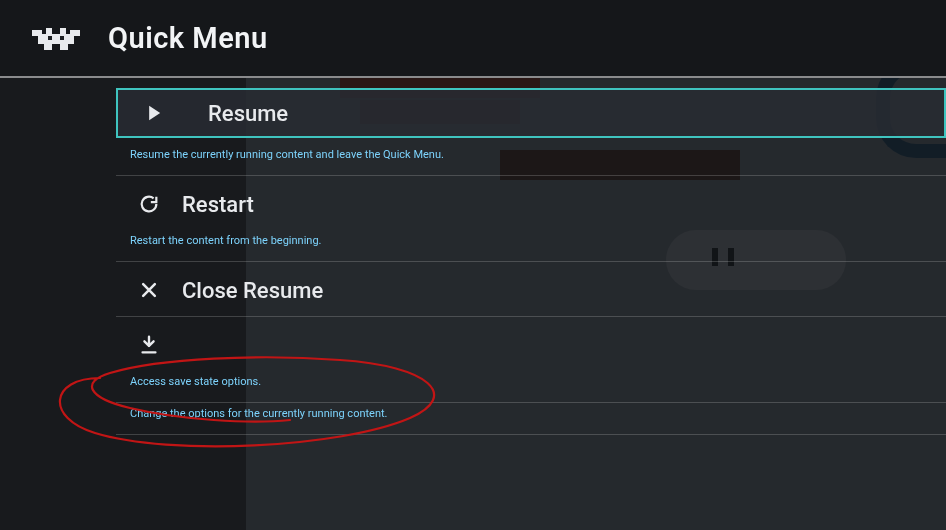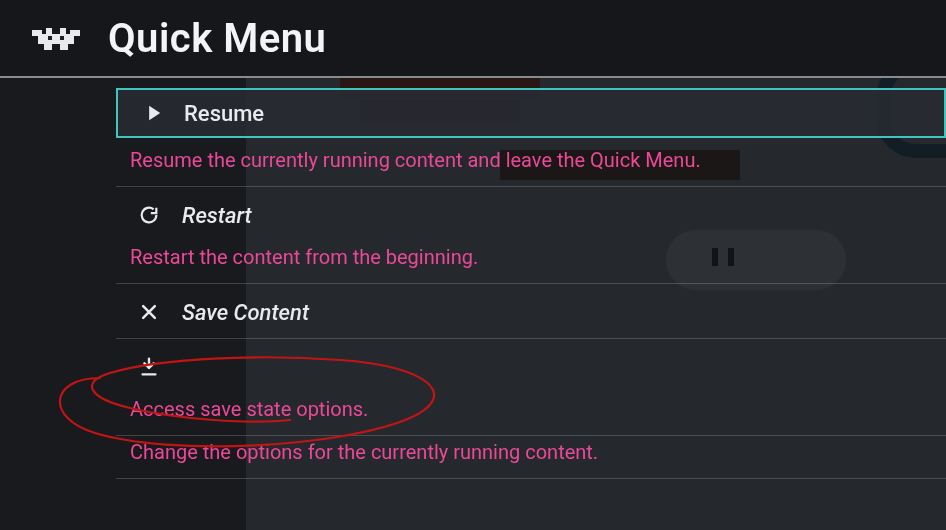--- a/index.html
+++ b/index.html
@@ -18,32 +18,32 @@
   .px-cloud-eyes { position: absolute; top: 244px; right: 200px; width: 42px; height: 26px; }
   .px-cloud-eyes::before, .px-cloud-eyes::after { content:""; position:absolute; top:4px; width:6px; height:18px; background:#2a3340; }
   .px-cloud-eyes::before { left:8px; } .px-cloud-eyes::after { left:24px; }
 
   
   .menu-overlay { position: absolute; inset: 0; background: rgba(20,22,25,0.55); }
 
   
   .header { position: absolute; top: 0; left: 0; right: 0; height: 78px; display: flex; align-items: center; padding-left: 32px; background: rgba(20,22,25,0.9); border-bottom: 2px solid rgba(255,255,255,0.5); }
   .header .logo { width: 48px; height: 28px; margin-right: 28px; display:flex; align-items:center; justify-content:center; }
-  .header h1 { color: #f2f4f6; font-size: 40px; font-weight: 600; letter-spacing: 0.5px; }
+  .header h1 { color: #f2f4f6; font-size: 29px; font-weight: 600; letter-spacing: 0.5px; }
 
   
   .menu-col { position: absolute; left: 116px; right: 0; top: 88px; }
   .menu-item { position: relative; border-bottom: 1px solid rgba(255,255,255,0.18); }
   .item-row { display: flex; align-items: center; height: 52px; padding-left: 20px; cursor: pointer; }
   .item-row .icon { width: 26px; height: 26px; display:flex; align-items:center; justify-content:center; color:#e8eaed; }
   .item-label { color: #e8eaed; font-size: 22px; margin-left: 20px; font-weight: 500; }
-  .item-desc { color: #ec4899; font-size: 20px; padding: 4px 0 14px 14px; }
+  .item-desc { color: #7dd3fc; font-size: 11px; padding: 4px 0 14px 14px; }
   .menu-item.selected .item-row { border: 2px solid #3fc4bf; background: rgba(40,44,50,0.85); margin: 0 0 6px 0; }
-  .menu-item.selected .item-row { height: 50px; }
-  .menu-item:not(.selected) .item-row { margin-top: 2px; font-style: italic; }
+  .menu-item.selected .item-row { height: 50px; gap: 24px; }
+  .menu-item:not(.selected) .item-row { margin-top: 2px; }
 
   
   .annotation { position: absolute; pointer-events: none; z-index: 50; }
 
   svg { display:block; }
 </style>
 </head>
 <body>
 
 <div class="bg-game">
@@ -101,21 +101,21 @@
     <div class="item-desc">Restart the content from the beginning.</div>
   </div>
 
   <div class="menu-item">
     <div class="item-row">
       <span class="icon">
         <svg viewBox="0 0 24 24" width="20" height="20" stroke="currentColor" stroke-width="3" stroke-linecap="round">
             <path d="M5 5l14 14M19 5L5 19"></path>
           </svg>
       </span>
-      <span class="item-label">Save Content</span>
+      <span class="item-label">Close Resume</span>
     </div>
   </div>
 
   <div class="menu-item">
     <div class="item-row">
       <span class="icon">
         <svg viewBox="0 0 24 24" width="22" height="22" fill="currentColor">
             <path d="M12 3v10m0 0l-5-5m5 5l5-5M5 20h14" stroke="currentColor" stroke-width="2.6" fill="none" stroke-linecap="round"></path>
           </svg>
       </span>

